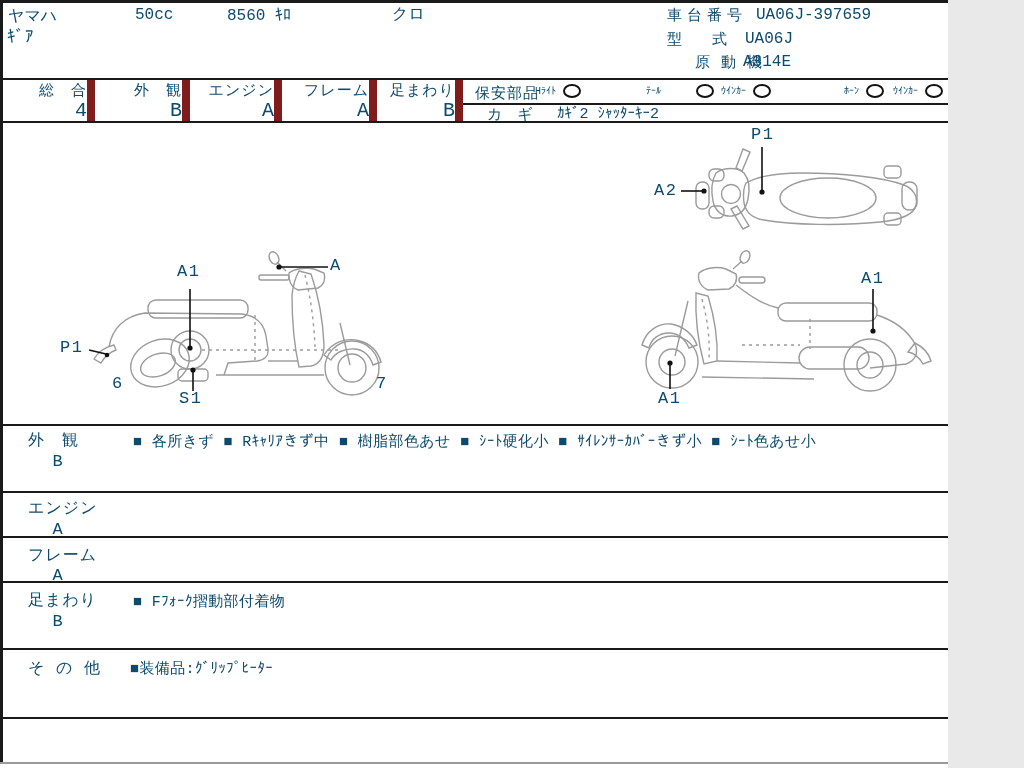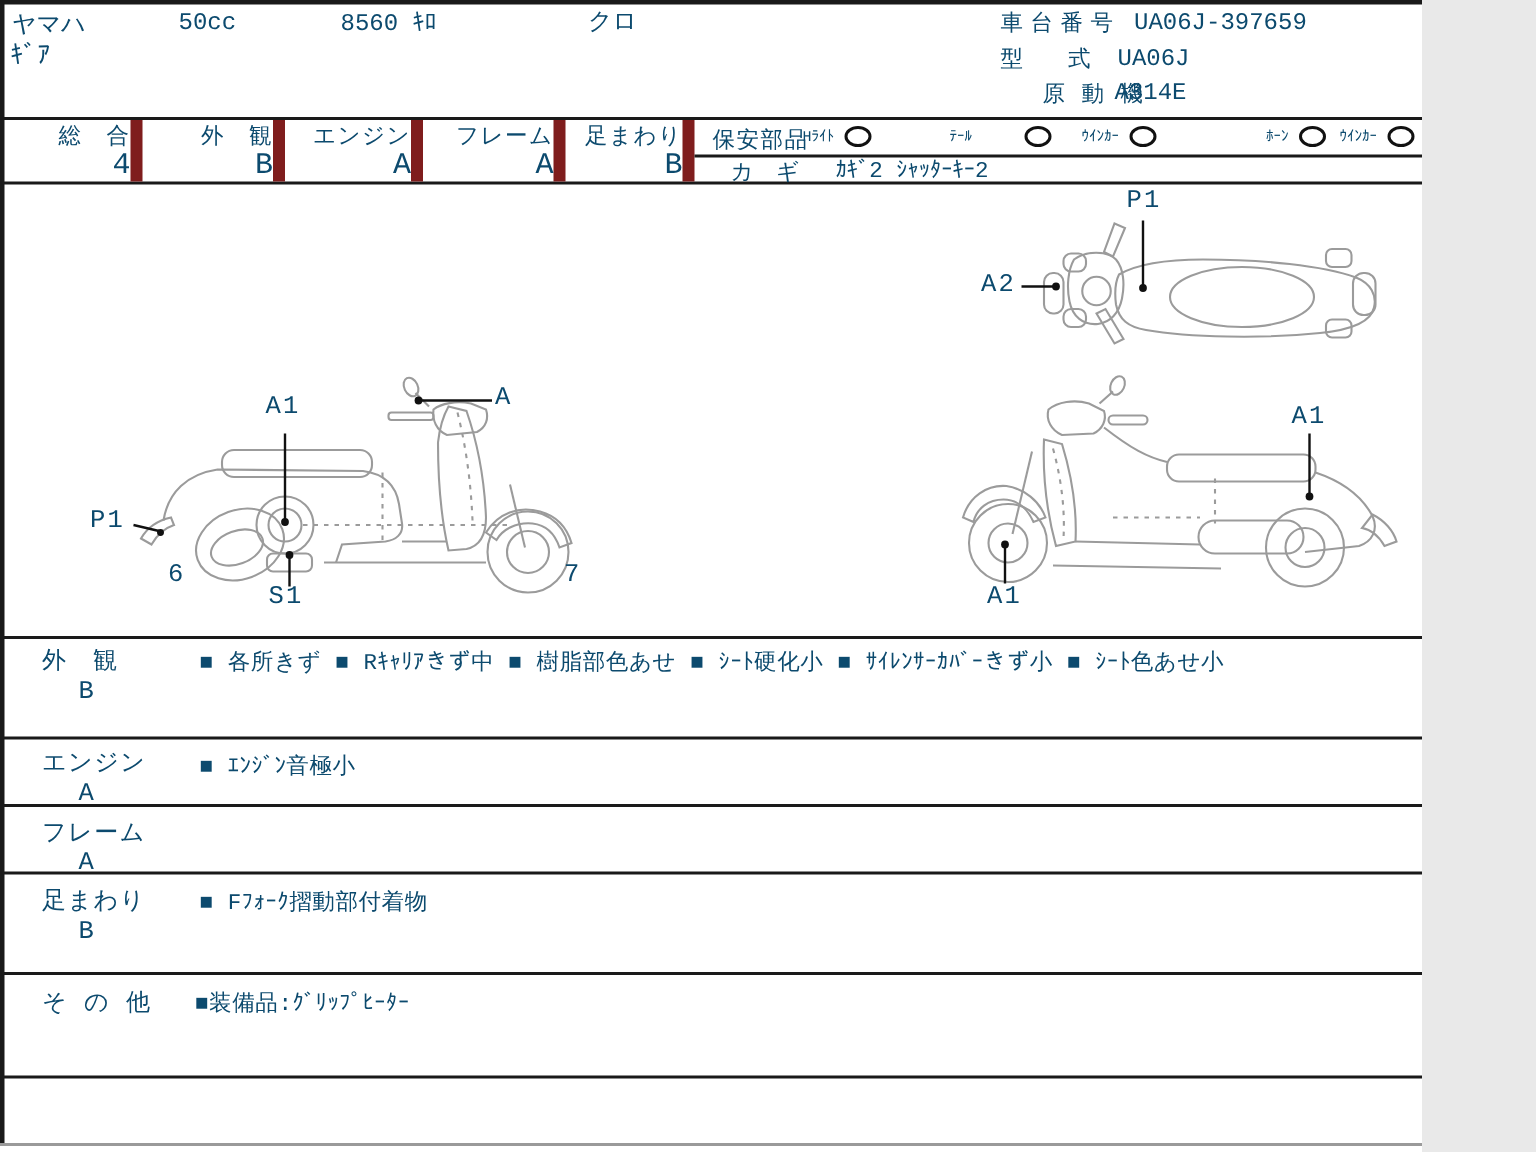--- a/index.html
+++ b/index.html
@@ -9,41 +9,41 @@
   .fs15{font-size:15px;} .fs16{font-size:16px;} .fs17{font-size:17px;}
   
   .edge{position:absolute;background:#1a1a1a;z-index:6;}
   .edge-top{left:0;top:0;width:1022px;height:3px;}
   .edge-left{left:0;top:0;width:3px;height:763px;}
   .edge-right{left:1018px;top:0;width:3px;height:763px;}
   .edge-bottom{left:0;top:762px;width:1024px;height:2px;background:#9a9a9a;}
   
   .hdr-maker{left:8px;top:6px;}
   .hdr-model{left:7px;top:27px;letter-spacing:1px;}
-  .hdr-cc{left:119px;top:6px;}
+  .hdr-cc{left:135px;top:6px;}
   .hdr-mileage{left:227px;top:6px;}
   .hdr-color{left:392px;top:4px;}
   .hdr-lab{letter-spacing:5px;}
   .hdr-ch-l{left:667px;top:6px;}   .hdr-ch-v{left:756px;top:6px;}
   .hdr-mc-l{left:667px;top:30px;}  .hdr-mc-v{left:745px;top:30px;}
   .hdr-ec-l{left:667px;top:53px;letter-spacing:11px;margin-left:28px;} .hdr-ec-v{left:743px;top:53px;}
   
   .grade-table{position:absolute;left:0;top:78px;width:1022px;height:45px;box-sizing:border-box;
     border-top:2px solid #1a1a1a;border-bottom:2px solid #1a1a1a;display:flex;}
   .gcell{box-sizing:border-box;border-right:8px solid #7f1d1d;display:flex;flex-direction:column;
     align-items:flex-end;justify-content:flex-start;}
   .gc0{width:95px;} .gc1{width:95px;} .gc2{width:92px;} .gc3{width:95px;} .gc4{width:86px;}
   .gcell .glab{font-size:15px;margin-top:1px;letter-spacing:1px;}
   .gcell .gval{font-size:20px;line-height:21px;}
   .gright{flex:1;position:relative;}
   .safety-row{position:relative;height:25px;box-sizing:border-box;border-bottom:2px solid #1a1a1a;}
   .key-row{position:relative;height:16px;padding-left:12px;}
   .sp-label{position:absolute;left:12px;top:4px;font-size:15px;letter-spacing:1px;}
   .sp-item{position:absolute;top:4px;display:inline-flex;align-items:center;gap:7px;font-size:10px;}
-  .sp1{left:72px;} .sp2{left:170px;gap:35px;} .sp3{left:258px;} .sp4{left:353px;margin-left:28px;} .sp5{left:430px;}
+  .sp1{left:72px;} .sp2{left:183px;gap:35px;} .sp3{left:258px;} .sp4{left:353px;margin-left:28px;} .sp5{left:430px;}
   .oval{display:inline-block;width:14px;height:10px;border:2.5px solid #111;border-radius:50%;}
   .key-label{position:absolute;left:24px;top:0px;font-size:15px;}
   .key-value{position:absolute;left:94px;top:0px;font-size:15px;}
   
   .diagram-svg{position:absolute;left:0;top:123px;}
   .diagram-bottom{position:absolute;left:0;top:424px;width:1022px;height:2px;background:#1a1a1a;}
   .co{position:absolute;font-size:17px;letter-spacing:1.5px;white-space:nowrap;}
   .co-p1-top{left:751px;top:125px;}
   .co-a2{left:654px;top:181px;}
   .co-a1-left{left:177px;top:262px;}
@@ -229,21 +229,20 @@
 
   <div class="sections">
     <div class="srow sr0">
       <div class="sec-label" style="top:4px">外　観</div>
       <div class="sec-grade" style="top:26px">B</div>
       <div class="sec-note" style="top:4px">■ 各所きず ■ Rｷｬﾘｱきず中 ■ 樹脂部色あせ ■ ｼｰﾄ硬化小 ■ ｻｲﾚﾝｻｰｶﾊﾞｰきず小 ■ ｼｰﾄ色あせ小</div>
     </div>
     <div class="srow sr1">
       <div class="sec-label" style="top:5px">エンジン</div>
       <div class="sec-grade" style="top:27px">A</div>
-      <div class="sec-note" style="top:6px">■ ｴﾝｼﾞﾝ音極小</div>
     </div>
     <div class="srow sr2">
       <div class="sec-label" style="top:7px">フレーム</div>
       <div class="sec-grade" style="top:28px">A</div>
     </div>
     <div class="srow sr3">
       <div class="sec-label" style="top:7px">足まわり</div>
       <div class="sec-grade" style="top:29px">B</div>
       <div class="sec-note" style="top:7px">■ Fﾌｫｰｸ摺動部付着物</div>
     </div>

